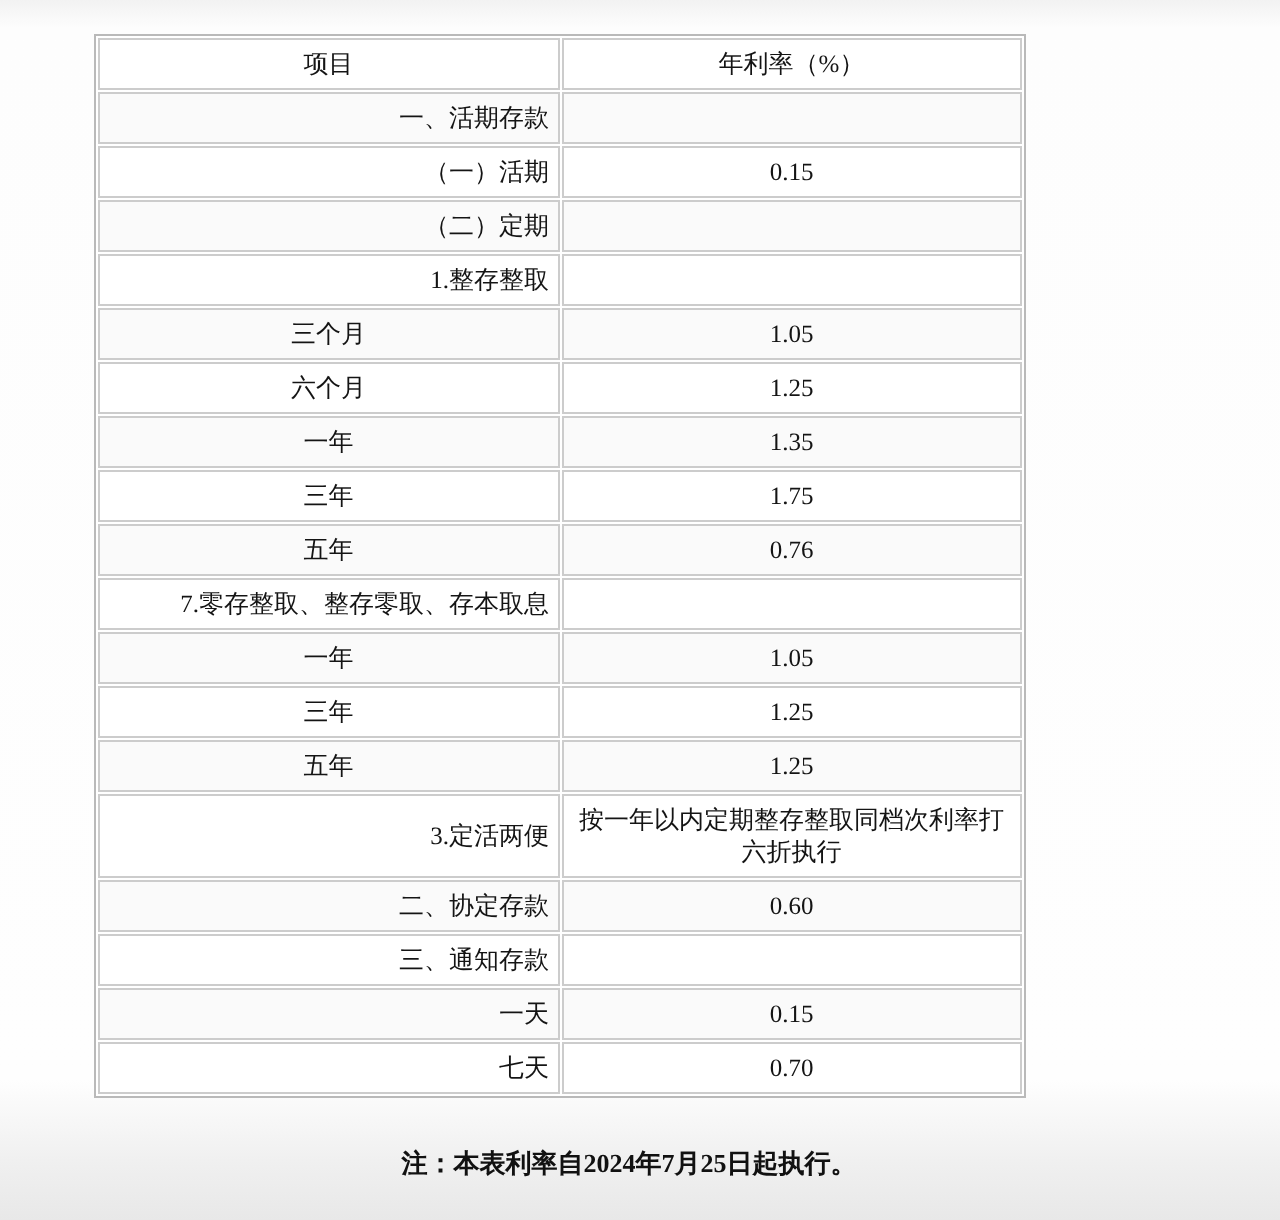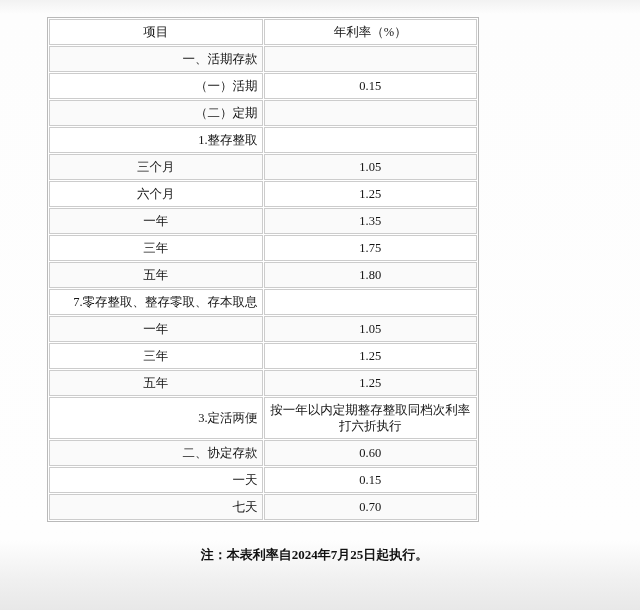--- a/index.html
+++ b/index.html
@@ -17,21 +17,21 @@
       #fefefe 540px,
       #f0f0f0 580px,
       #e8e8e8 610px);
     overflow: hidden;
   }
   .page {
     padding-top: 17px;
     padding-left: 47px;
   }
   table.rate-table {
-    width: 432px;
+    width: 466px;
     table-layout: fixed;
     border-collapse: separate;
     border-spacing: 1px;
     border: 1px solid #b9b9b9;
     background: #ffffff;
   }
   th, td {
     border: 1px solid #cccccc;
     font-size: 12.5px;
     line-height: 16px;
@@ -105,21 +105,21 @@
         <tr>
           <td class="item center">一年</td>
           <td class="rate">1.35</td>
         </tr>
         <tr>
           <td class="item center">三年</td>
           <td class="rate">1.75</td>
         </tr>
         <tr>
           <td class="item center">五年</td>
-          <td class="rate">1.80</td>
+          <td class="rate">0.76</td>
         </tr>
         <tr>
           <td class="item level1">7.零存整取、整存零取、存本取息</td>
           <td class="rate"></td>
         </tr>
         <tr>
           <td class="item center">一年</td>
           <td class="rate">1.05</td>
         </tr>
         <tr>
@@ -132,20 +132,24 @@
         </tr>
         <tr>
           <td class="item level1">3.定活两便</td>
           <td class="rate">按一年以内定期整存整取同档次利率打六折执行</td>
         </tr>
         <tr>
           <td class="item level0">二、协定存款</td>
           <td class="rate">0.60</td>
         </tr>
         <tr>
+          <td class="item level0">三、通知存款</td>
+          <td class="rate"></td>
+        </tr>
+        <tr>
           <td class="item level0">一天</td>
           <td class="rate">0.15</td>
         </tr>
         <tr>
           <td class="item level0">七天</td>
           <td class="rate">0.70</td>
         </tr>
       </tbody>
   </table>
 

